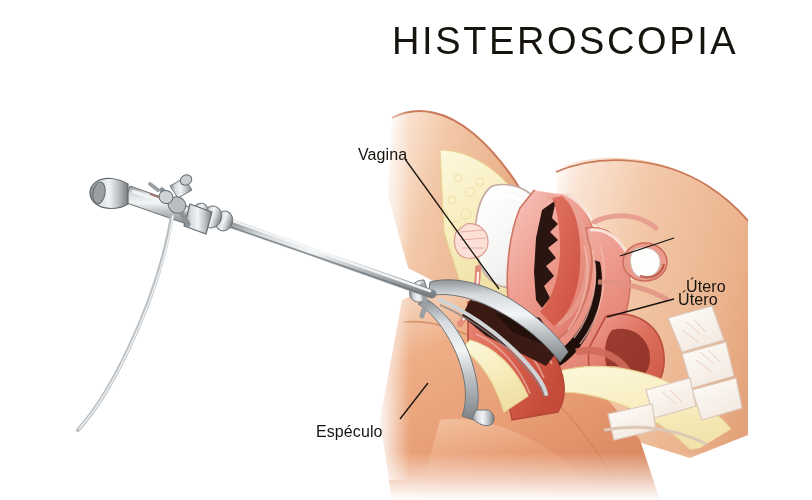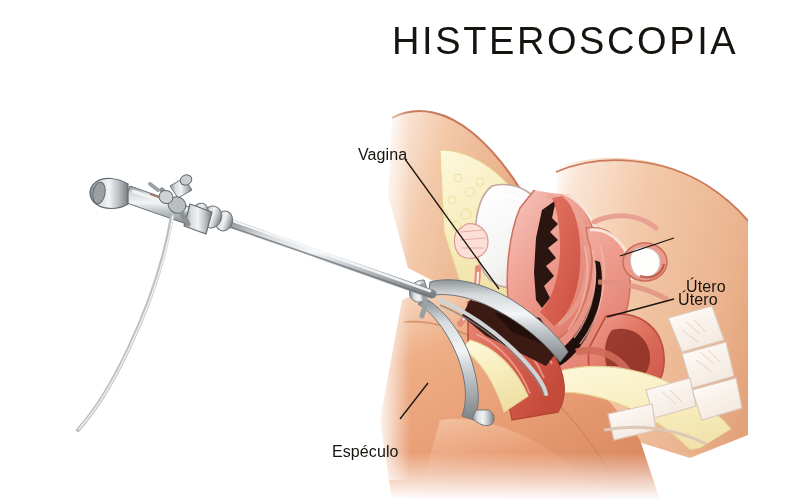--- a/index.html
+++ b/index.html
@@ -29,21 +29,21 @@
     font-size:38px;
     font-weight:300;
     letter-spacing:2.6px;
     color:#17140f;
     white-space:nowrap;
     line-height:1;
   }
   #lbl-vagina{left:358px;top:147px;}
   #lbl-utero{left:686px;top:231px;margin-top:48px;}
   #lbl-cerviz{left:678px;top:292px;}
-  #lbl-especulo{left:332px;top:424px;margin-top:20px;}
+  #lbl-especulo{left:316px;top:424px;}
 </style>
 </head>
 <body>
 
 <div id="stage">
 
   <svg id="art" viewBox="0 0 812 500" xmlns="http://www.w3.org/2000/svg">
     <defs>
       <linearGradient id="gSkinBody" x1="0" y1="0" x2="1" y2="0.35">
         <stop offset="0" stop-color="#ffffff"></stop>

